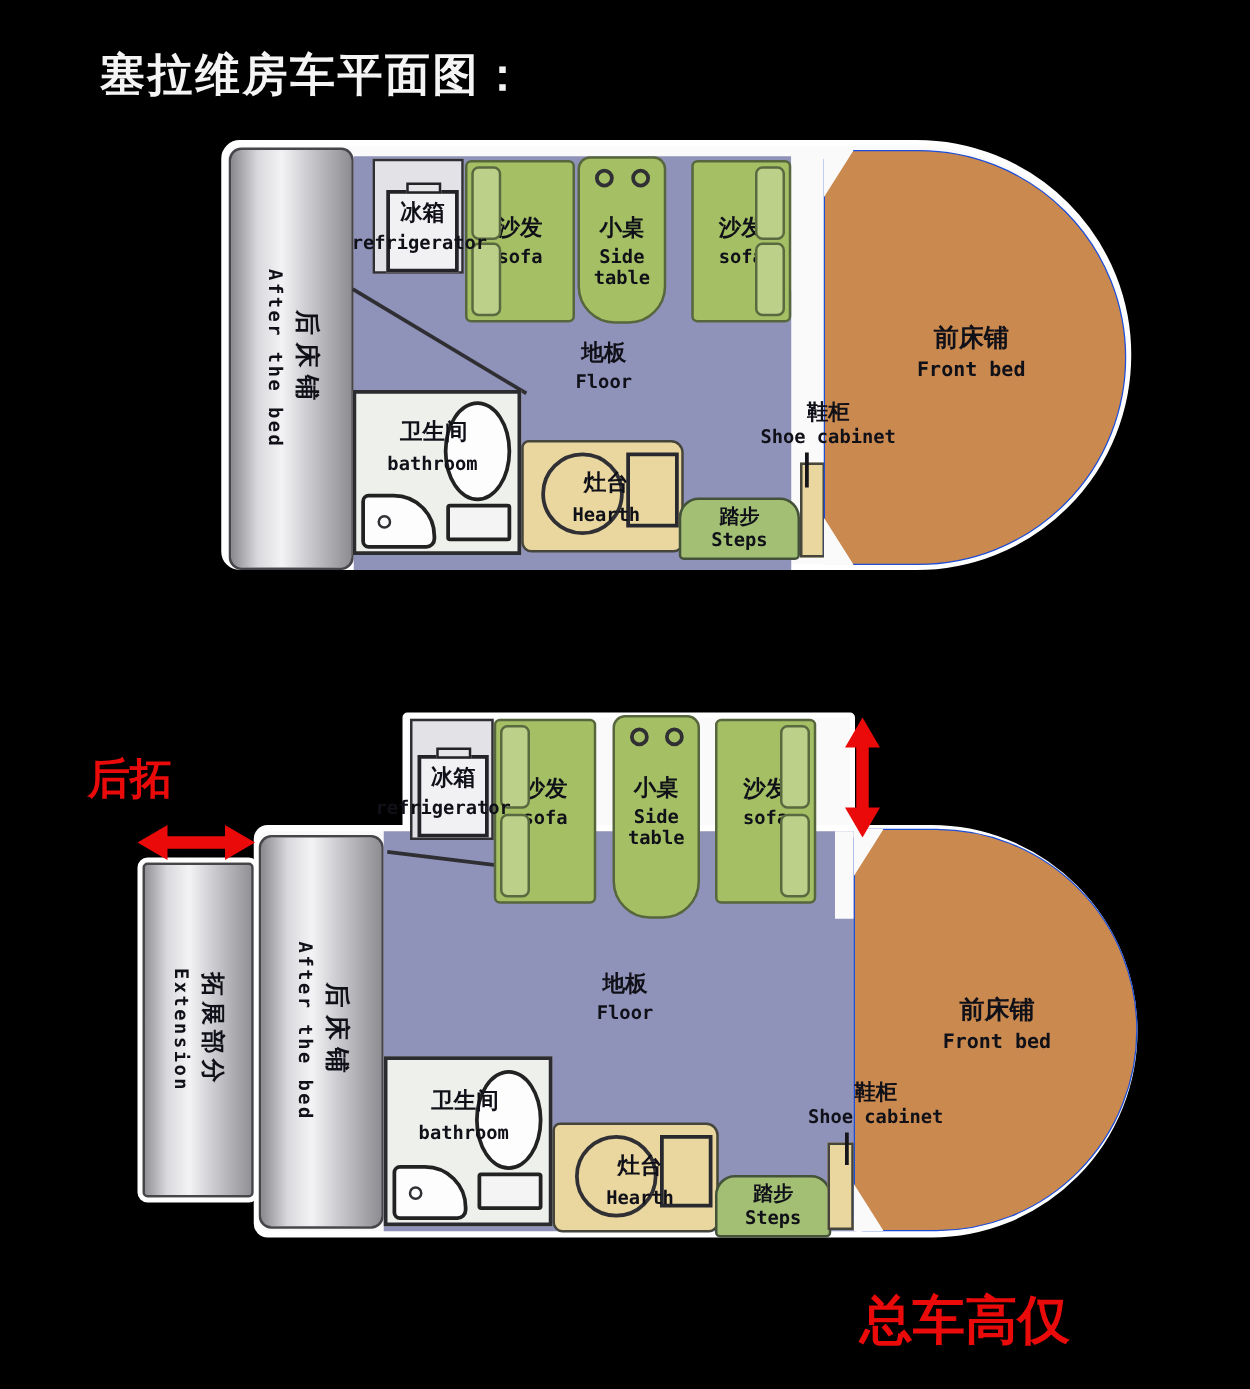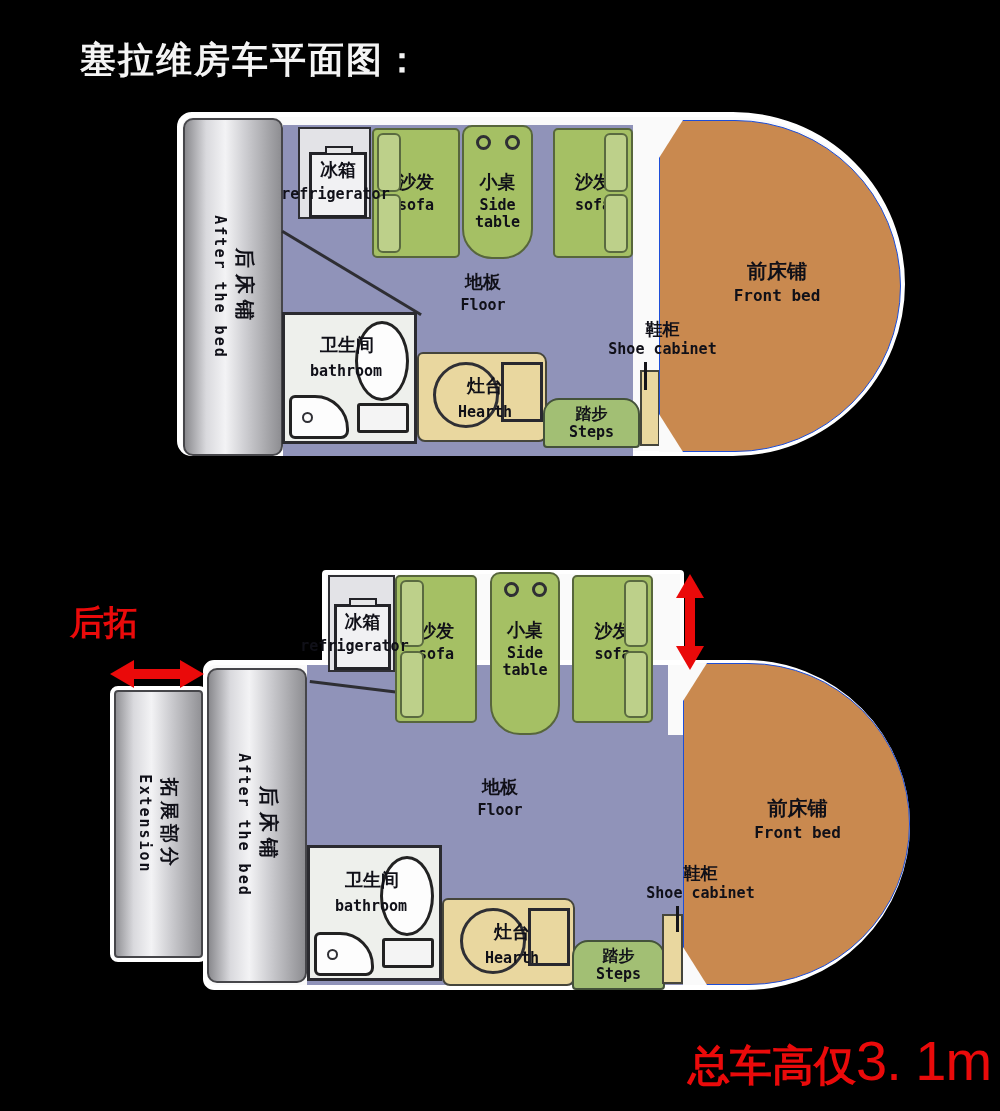--- a/index.html
+++ b/index.html
@@ -256,16 +256,15 @@
   <div class="abs" style="left:674px;top:574px;">
     <svg width="32" height="96" viewBox="0 0 32 96">
       <rect x="11" y="20" width="10" height="56" fill="#ea0a0a"></rect>
       <polygon points="16,0 2,24 30,24" fill="#ea0a0a"></polygon>
       <polygon points="16,96 2,72 30,72" fill="#ea0a0a"></polygon>
     </svg>
   </div>
 
   <div class="abs redlabel hnote" style="left:688px;top:1028px;">
     <span class="pfx">总车高仅</span>
-      <span class="val">3. 1m</span>
   </div>
 
 </div>
 
 </body></html>

